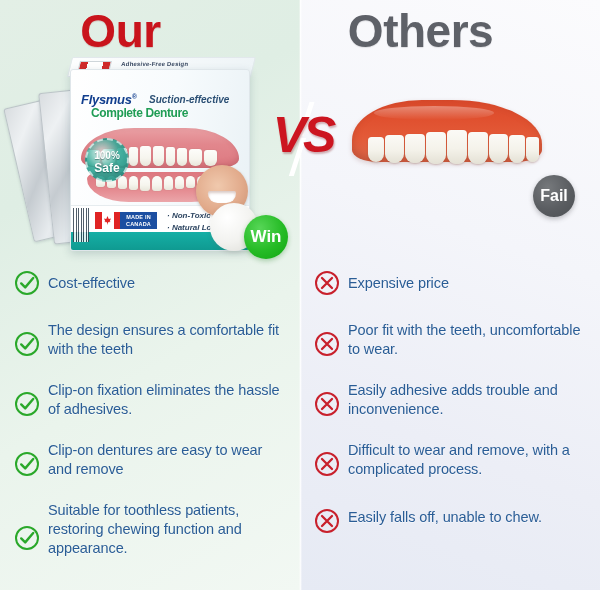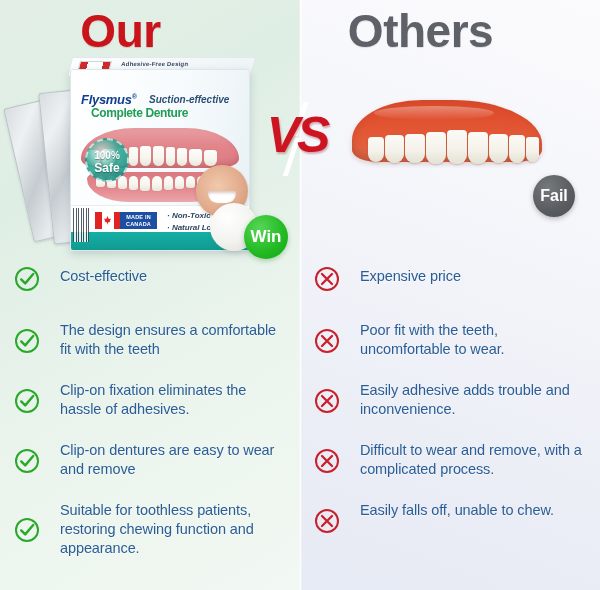--- a/index.html
+++ b/index.html
@@ -309,21 +309,21 @@
     left: 533px; top: 175px;
     width: 42px; height: 42px;
     background: radial-gradient(circle at 36% 30%, #76797c 0%, #5a5d61 55%, #4c4f53 100%);
     font-size: 16px;
     box-shadow: 0 2px 5px rgba(50,50,55,.3);
   }
 
   
   #vs-mark {
     position: absolute;
-    left: 252px; top: 104px;
+    left: 258px; top: 104px;
     width: 90px; height: 68px;
   }
   #vs-text {
     position: absolute;
     left: 0; top: 0;
     width: 90px;
     text-align: center;
     font-size: 50px;
     font-weight: bold;
     font-style: italic;
@@ -371,25 +371,24 @@
   
   .feature-list {
     position: absolute;
     top: 265px;
     width: 300px;
   }
   #list-left { left: 0; }
   #list-right { left: 300px; }
   .feature-item {
     display: flex;
-    align-items: flex-start;
+    align-items: center;
     padding: 0 10px 0 14px;
     margin-bottom: 20px;
     min-height: 34px;
-    gap: 12px;
   }
   .feature-icon {
     flex: 0 0 auto;
     width: 26px;
     height: 26px;
     margin-right: 8px;
     margin-top: 1px;
   }
   .feature-text {
     font-size: 14.5px;

